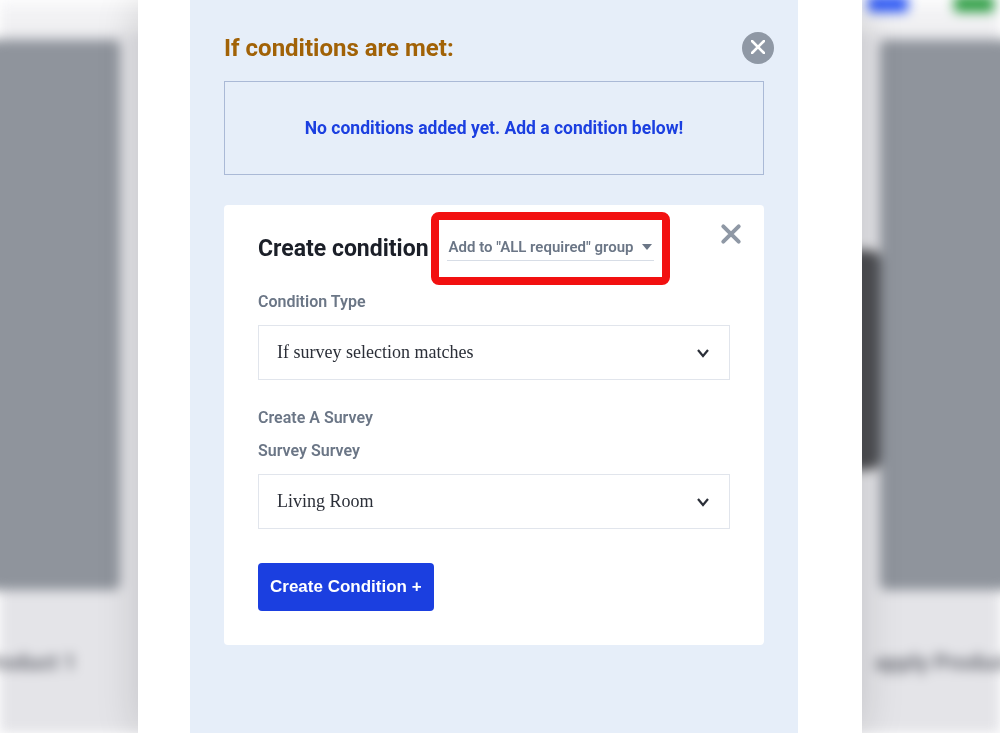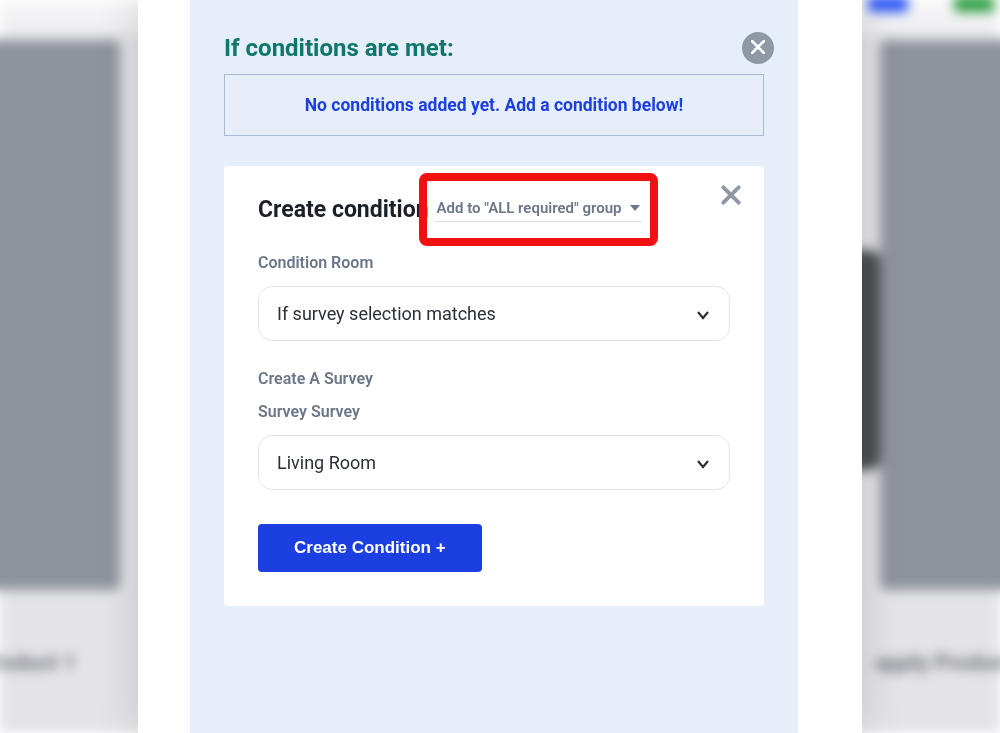--- a/index.html
+++ b/index.html
@@ -42,29 +42,29 @@
     border-radius: 50%;
     background: #8f98a5;
     display:flex; align-items:center; justify-content:center;
     cursor: pointer;
   }
   .close-circle svg { width:14px; height:14px; fill:#fff; }
 
   .heading {
     font-size: 24px;
     font-weight: 700;
-    color: #0f766e;
-    margin-bottom: 12px;
+    color: #a16207;
+    margin-bottom: 19px;
   }
 
   .info-box {
     border: 1px solid #aab9d6;
     background: #e6eef9;
     text-align: center;
-    padding: 20px 10px;
+    padding: 36px 10px;
     color: #1b3fe0;
     font-weight: 700;
     font-size: 17.5px;
     margin-bottom: 30px;
   }
 
   .card {
     background: #ffffff;
     border-radius: 4px;
     padding: 30px 34px 34px 34px;
@@ -76,21 +76,21 @@
     top: 18px; right: 22px;
     width: 22px; height:22px;
     cursor:pointer;
     color:#8f98a5;
   }
   .card-close svg { width:22px; height:22px; fill:#8f98a5; }
 
   .card-title-row {
     display:flex;
     align-items:center;
-    gap: 6px;
+    gap: 18px;
     margin-bottom: 30px;
   }
   .card-title {
     font-size: 23px;
     font-weight: 700;
     color: #1b1f28;
   }
 
   .highlight-wrap {
     position: relative;
@@ -124,43 +124,44 @@
   .field-label {
     font-size: 16px;
     color: #6b7686;
     font-weight: 600;
     margin-bottom: 14px;
   }
 
   .select {
     width: 100%;
     border: 1px solid #e1e5ec;
-    border-radius: 14px;
+    border-radius: 0;
     padding: 16px 18px;
     font-size: 18px;
     color: #2b2f38;
     display:flex;
     align-items:center;
     justify-content:space-between;
     cursor:pointer;
     margin-bottom: 28px;
     background:#fff;
+    font-family:Liberation Serif, serif;
   }
   .select:last-of-type { margin-bottom: 34px; }
   .chevron {
     width:16px; height:16px;
   }
   .chevron svg { width:16px; height:16px; stroke:#2b2f38; stroke-width:2.2; fill:none; }
 
   .primary-btn {
     background:#1b3fe0;
     color:#fff;
     font-size:17px;
     font-weight:700;
-    padding:14px 36px;
+    padding:14px 12px;
     border:none;
     border-radius:4px;
     cursor:pointer;
   }
 </style>
 </head>
 <body>
 
 <div class="bg">
   <div class="topbar"></div>
@@ -203,21 +204,21 @@
         <div class="card-title">Create condition</div>
         <div class="highlight-wrap">
           <div class="group-dd">
             <span>Add to "ALL required" group</span>
             <span class="caret"></span>
           </div>
           <div class="red-ring"></div>
         </div>
       </div>
 
-      <div class="field-label">Condition Room</div>
+      <div class="field-label">Condition Type</div>
       <div class="select">
         <span>If survey selection matches</span>
         <span class="chevron">
           <svg viewBox="0 0 16 16">
               <polyline points="3,5 8,11 13,5"></polyline>
             </svg>
         </span>
       </div>
 
       <div class="field-label">Create A Survey</div>

